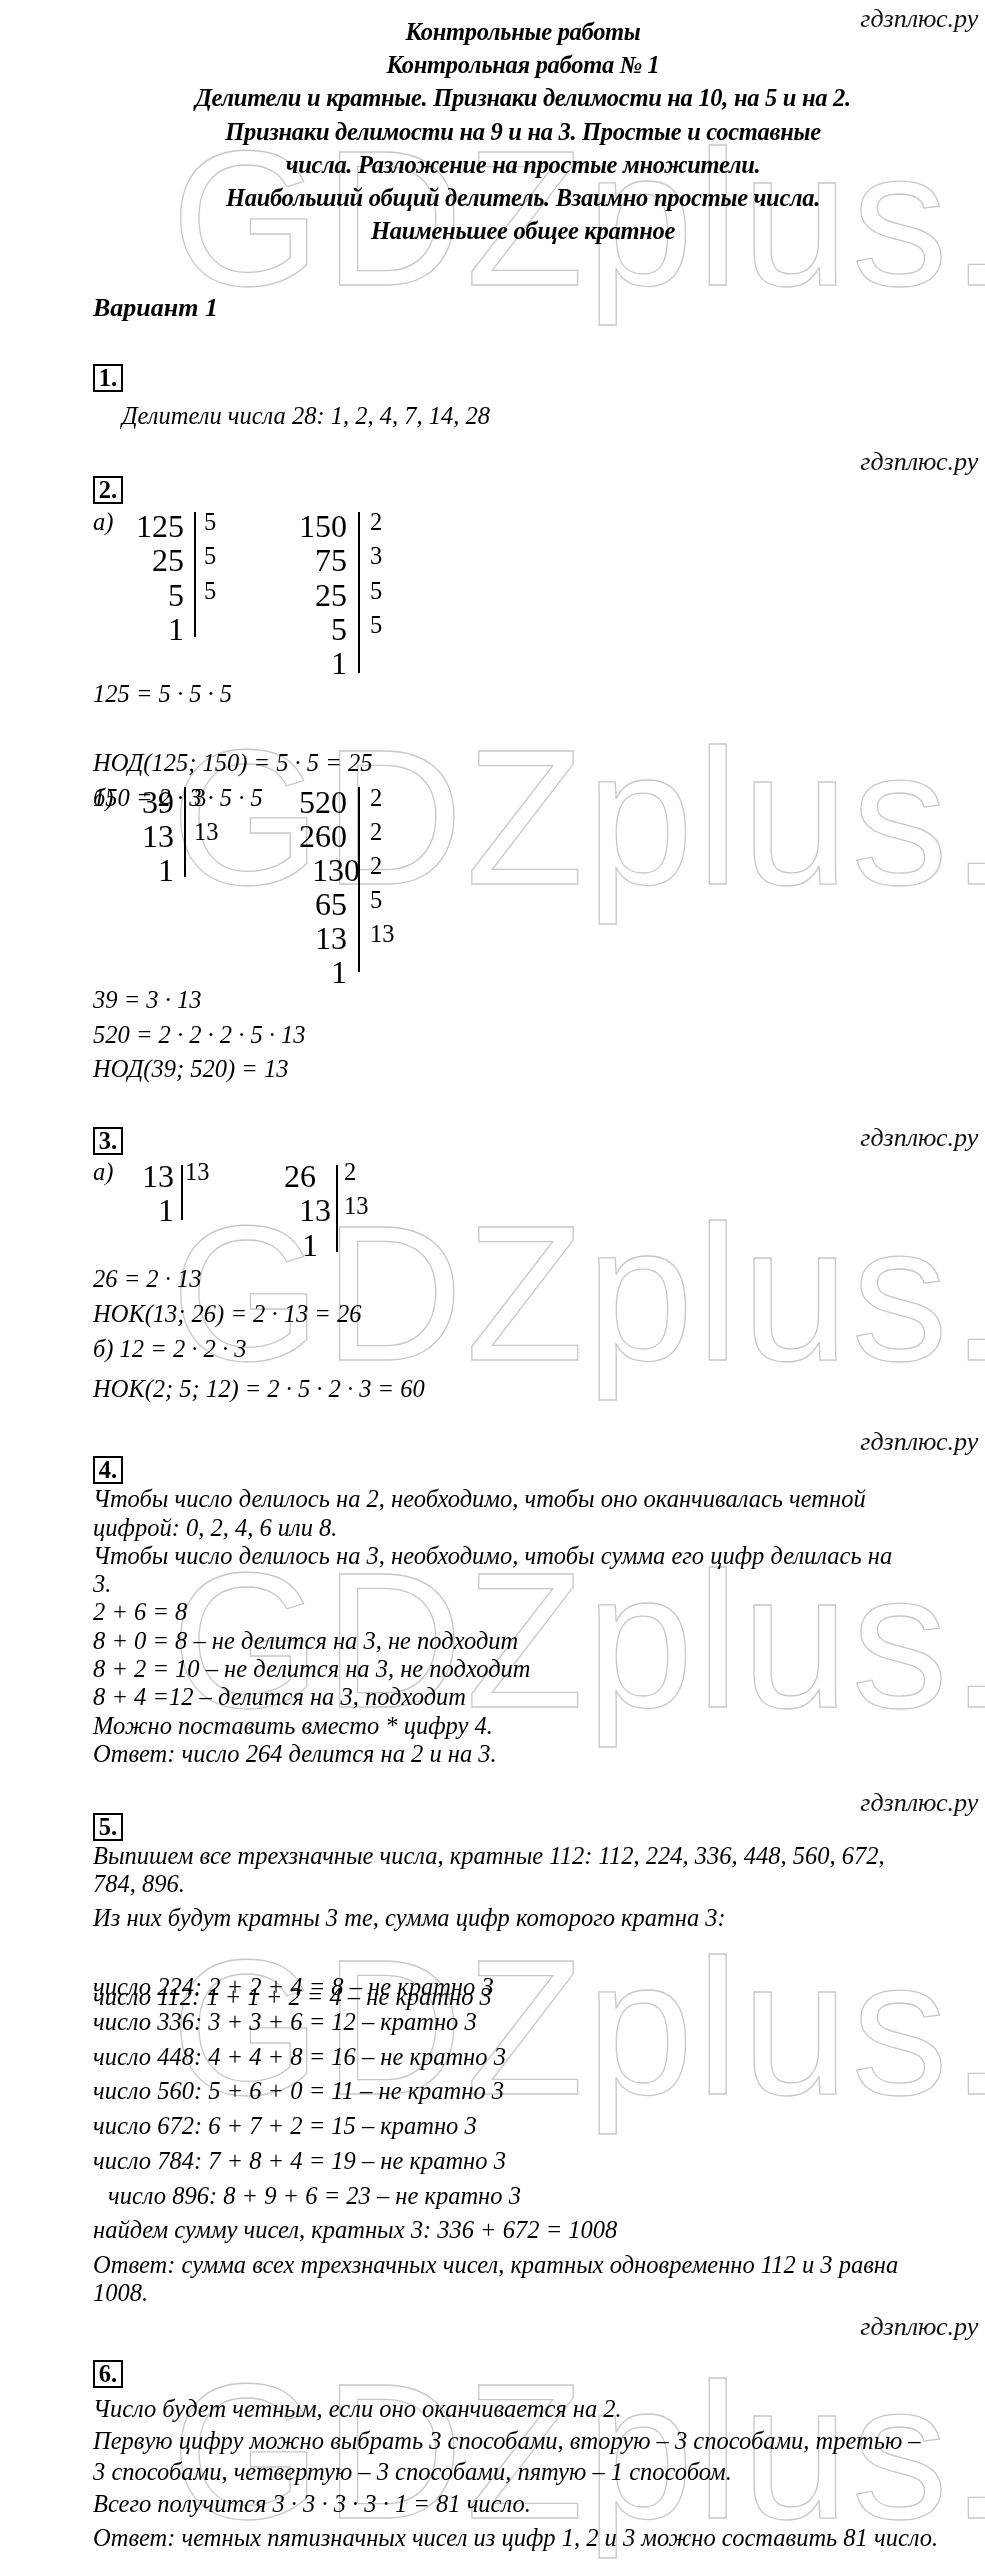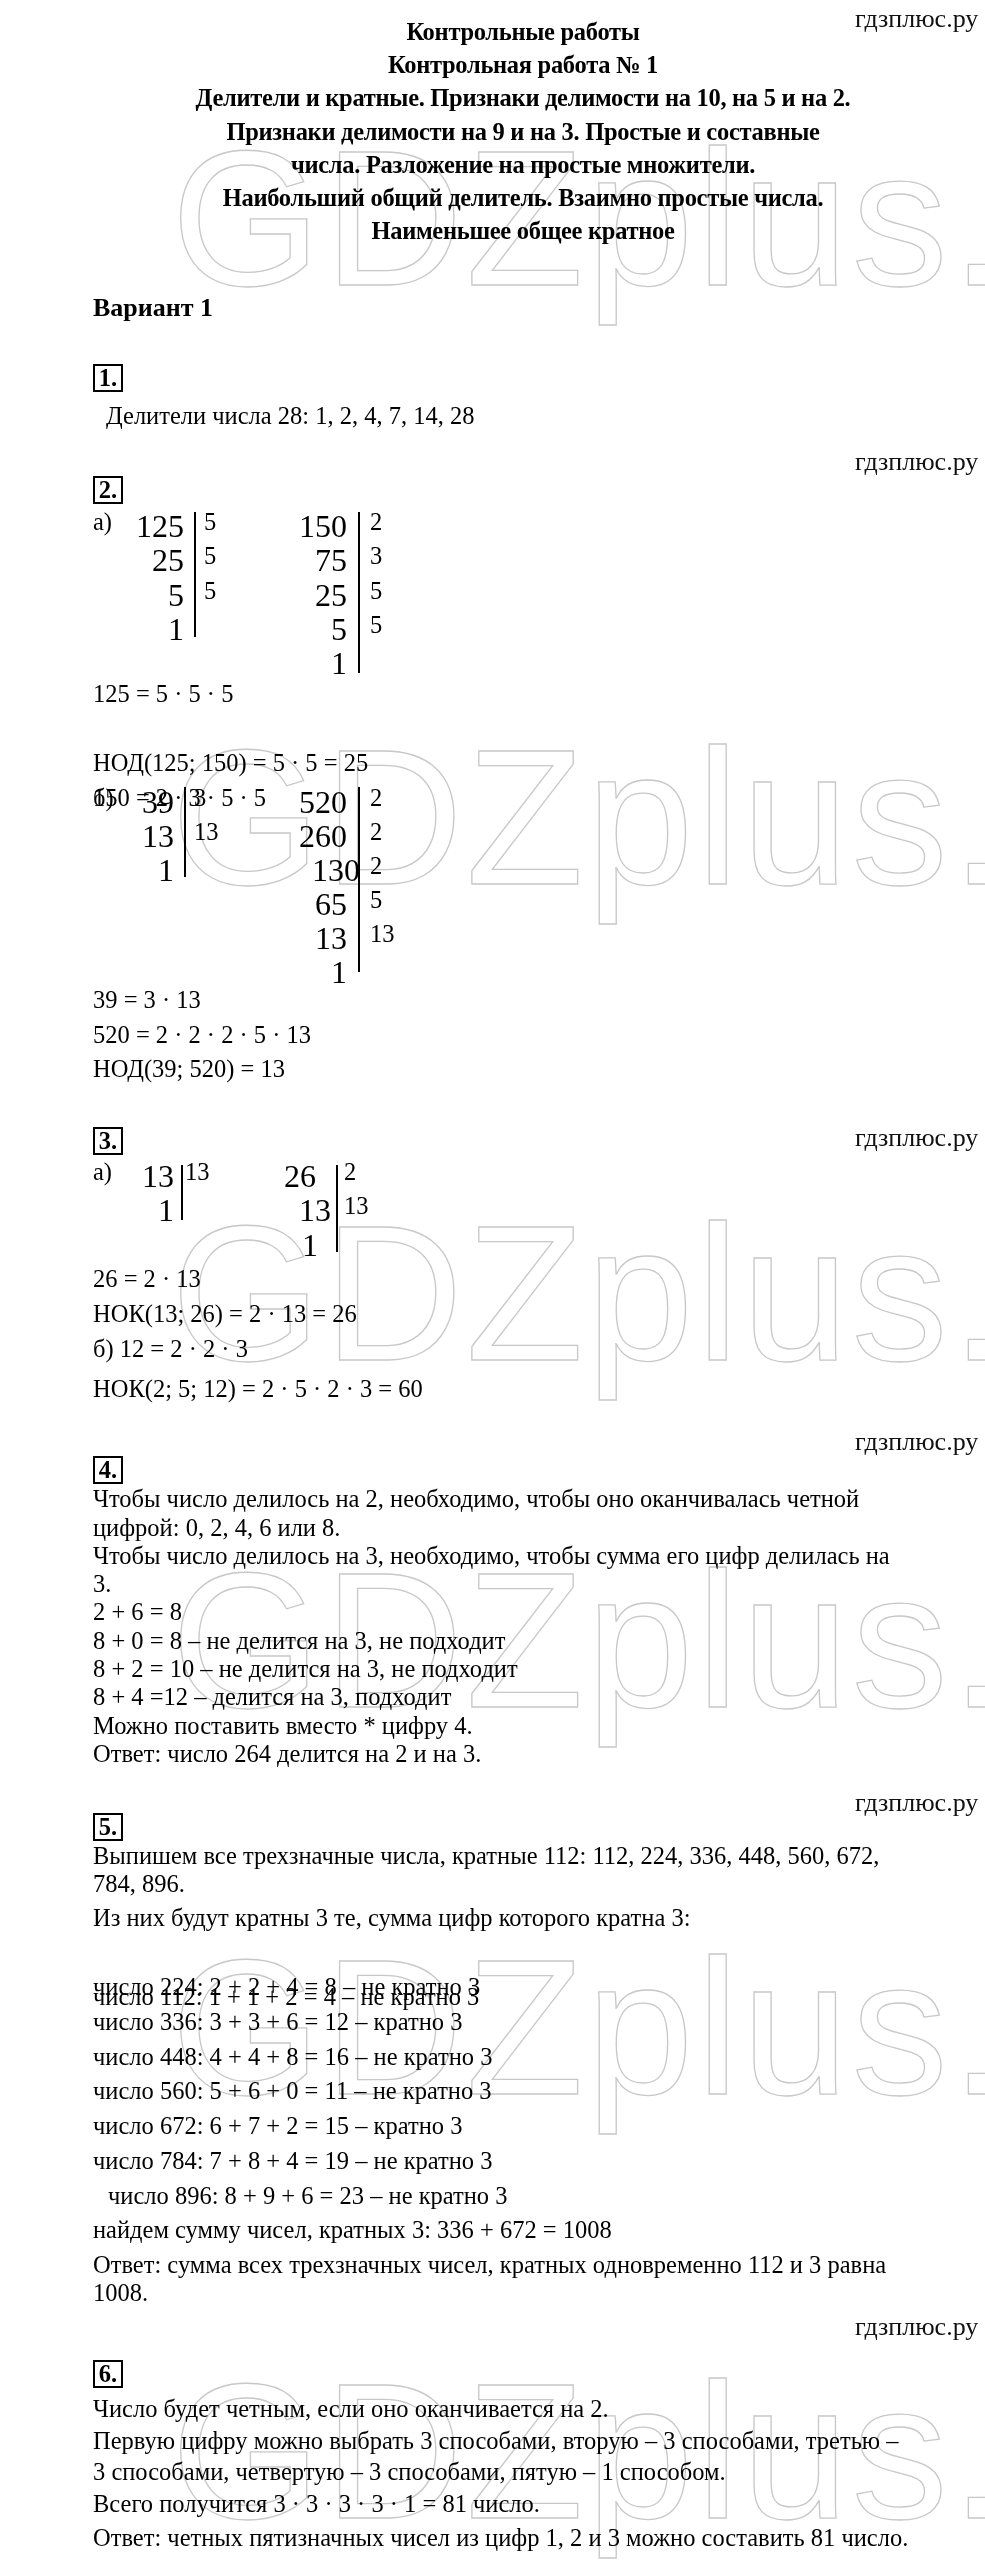--- a/index.html
+++ b/index.html
@@ -1,30 +1,30 @@
 <!DOCTYPE html>
 <html style="font-size:10.3px"><head>
 <meta charset="utf-8">
 <style>
   html, body { margin: 0; padding: 0; background: #ffffff; }
   body {
     width: 986px; height: 2576px; position: relative; overflow: hidden;
     font-family: "Liberation Serif", "DejaVu Serif", serif; color: #000;
   }
-  .abs { position: absolute; white-space: nowrap; }
+  .abs { position: absolute; white-space: nowrap; font-style: italic; }
   .site-mark { font-size: 26px; right: 7.7px; color: #111; }
   .title { left: 93px; width: 860px; text-align: center; font-weight: bold; font-size: 24.5px; letter-spacing: -0.3px; }
   .variant { left: 93px; font-weight: bold; font-size: 26px; }
   .num-box {
     position: absolute; left: 93px; width: 30px; height: 28px;
     border: 2.6px solid #000; box-sizing: border-box;
     font-weight: bold; font-size: 24.5px; line-height: 24.5px; text-align: center;
   }
   .txt { left: 93px; font-size: 24.5px; line-height: 28px; }
-  .indent { left: 106px; }
+  .indent { left: 122px; }
   .col-r { text-align: right; font-size: 32px; position: absolute; }
   .col-l { text-align: left; font-size: 24.5px; position: absolute; }
   .vbar { position: absolute; width: 1.9px; background: #000; }
   .big-watermark {
     position: absolute; font-family: "Liberation Sans", "DejaVu Sans", sans-serif;
     font-size: 193px; color: transparent; -webkit-text-stroke: 1.3px #c8c8c8;
     letter-spacing: 2.6px; white-space: nowrap; pointer-events: none; line-height: 1;
   }
 </style>
 </head>

